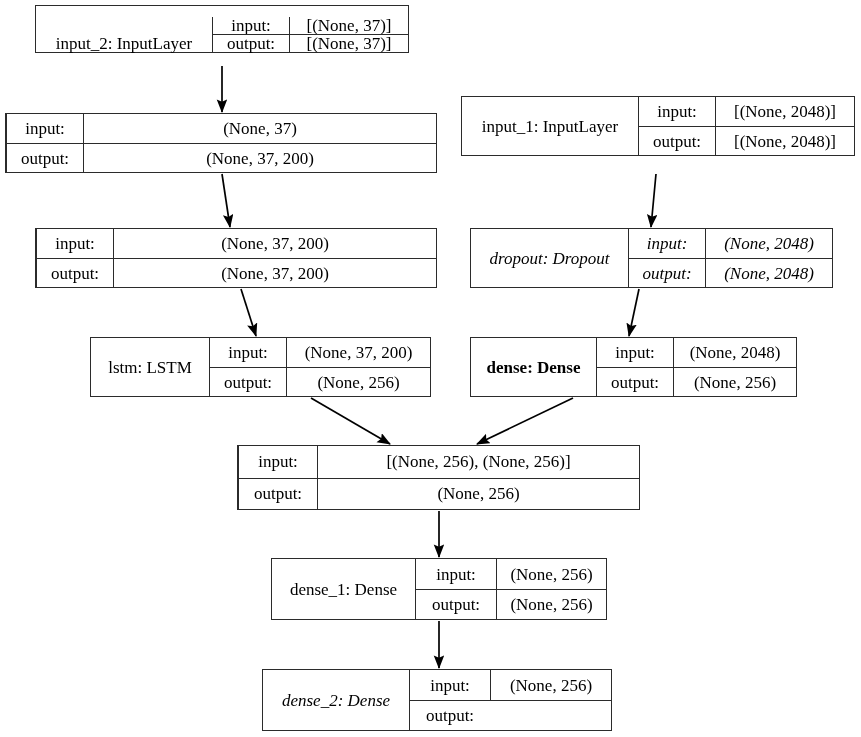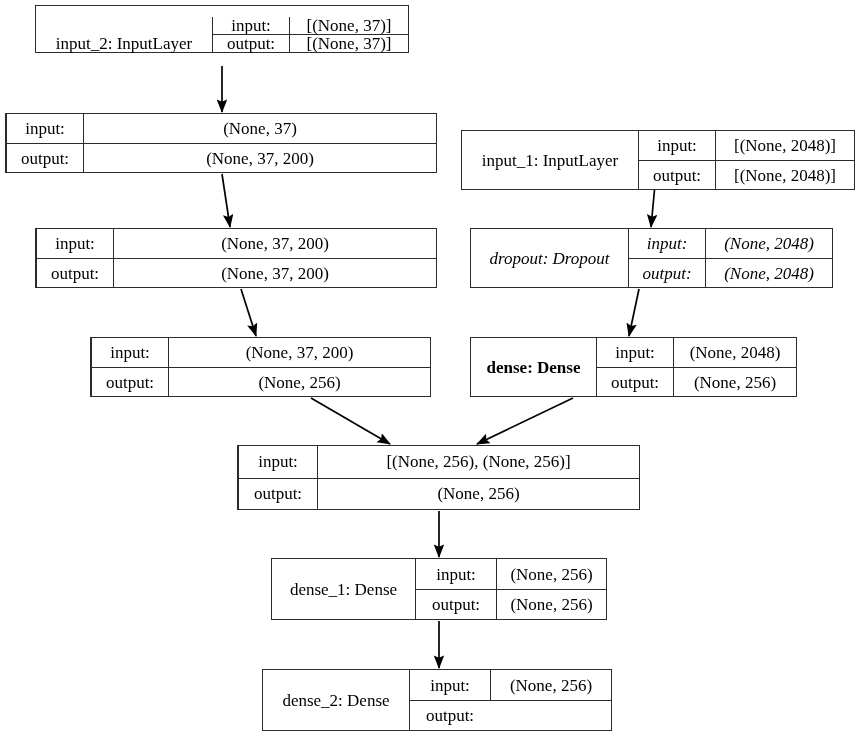--- a/index.html
+++ b/index.html
@@ -122,21 +122,21 @@
           <div class="node-io-row" style="border-top-color: rgb(43, 43, 43);">
             <div class="io-label-cell" style="width: 76px;">input:</div>
             <div class="io-shape-cell" style="border-left-color: rgb(43, 43, 43);">(None, 37)</div>
           </div>
           <div class="node-io-row" style="border-top-color: rgb(43, 43, 43);">
             <div class="io-label-cell" style="width: 76px;">output:</div>
             <div class="io-shape-cell" style="border-left-color: rgb(43, 43, 43);">(None, 37, 200)</div>
           </div>
         </div>
       </div>
-      <div class="layer-node" style="left: 461px; top: 130px; width: 394px; height: 60px; border-color: rgb(43, 43, 43);">
+      <div class="layer-node" style="left: 461px; top: 96px; width: 394px; height: 60px; border-color: rgb(43, 43, 43);">
         <div class="node-name-cell" style="width: 176px;">input_1: InputLayer</div>
         <div class="node-io" style="border-left-color: rgb(43, 43, 43);">
           <div class="node-io-row" style="border-top-color: rgb(43, 43, 43);">
             <div class="io-label-cell" style="width: 76px;">input:</div>
             <div class="io-shape-cell" style="border-left-color: rgb(43, 43, 43);">[(None, 2048)]</div>
           </div>
           <div class="node-io-row" style="border-top-color: rgb(43, 43, 43);">
             <div class="io-label-cell" style="width: 76px;">output:</div>
             <div class="io-shape-cell" style="border-left-color: rgb(43, 43, 43);">[(None, 2048)]</div>
           </div>
@@ -161,20 +161,21 @@
             <div class="io-label-cell" style="width: 76px;">input:</div>
             <div class="io-shape-cell" style="border-left-color: rgb(43, 43, 43);">(None, 2048)</div>
           </div>
           <div class="node-io-row" style="border-top-color: rgb(43, 43, 43);">
             <div class="io-label-cell" style="width: 76px;">output:</div>
             <div class="io-shape-cell" style="border-left-color: rgb(43, 43, 43);">(None, 2048)</div>
           </div>
         </div>
       </div>
       <div class="layer-node" style="left: 90px; top: 337px; width: 341px; height: 60px; border-color: rgb(43, 43, 43);">
+        <div class="node-name-cell" style="width: 118px;">lstm: LSTM</div>
         <div class="node-io" style="border-left-color: rgb(43, 43, 43);">
           <div class="node-io-row" style="border-top-color: rgb(43, 43, 43);">
             <div class="io-label-cell" style="width: 76px;">input:</div>
             <div class="io-shape-cell" style="border-left-color: rgb(43, 43, 43);">(None, 37, 200)</div>
           </div>
           <div class="node-io-row" style="border-top-color: rgb(43, 43, 43);">
             <div class="io-label-cell" style="width: 76px;">output:</div>
             <div class="io-shape-cell" style="border-left-color: rgb(43, 43, 43);">(None, 256)</div>
           </div>
         </div>
@@ -211,21 +212,21 @@
             <div class="io-label-cell" style="width: 80px;">input:</div>
             <div class="io-shape-cell" style="border-left-color: rgb(43, 43, 43);">(None, 256)</div>
           </div>
           <div class="node-io-row" style="border-top-color: rgb(43, 43, 43);">
             <div class="io-label-cell" style="width: 80px;">output:</div>
             <div class="io-shape-cell" style="border-left-color: rgb(43, 43, 43);">(None, 256)</div>
           </div>
         </div>
       </div>
       <div class="layer-node" style="left: 262px; top: 669px; width: 350px; height: 62px; border-color: rgb(43, 43, 43);">
-        <div class="node-name-cell" style="width: 146px;">dense_2: Dense</div>
+        <div class="node-name-cell" style="width: 146px; font-style: italic;">dense_2: Dense</div>
         <div class="node-io" style="border-left-color: rgb(43, 43, 43);">
           <div class="node-io-row" style="border-top-color: rgb(43, 43, 43);">
             <div class="io-label-cell" style="width: 80px;">input:</div>
             <div class="io-shape-cell" style="border-left-color: rgb(43, 43, 43);">(None, 256)</div>
           </div>
           <div class="node-io-row" style="border-top-color: rgb(43, 43, 43);">
             <div class="io-label-cell" style="width: 80px;">output:</div>
           </div>
         </div>
       </div>

